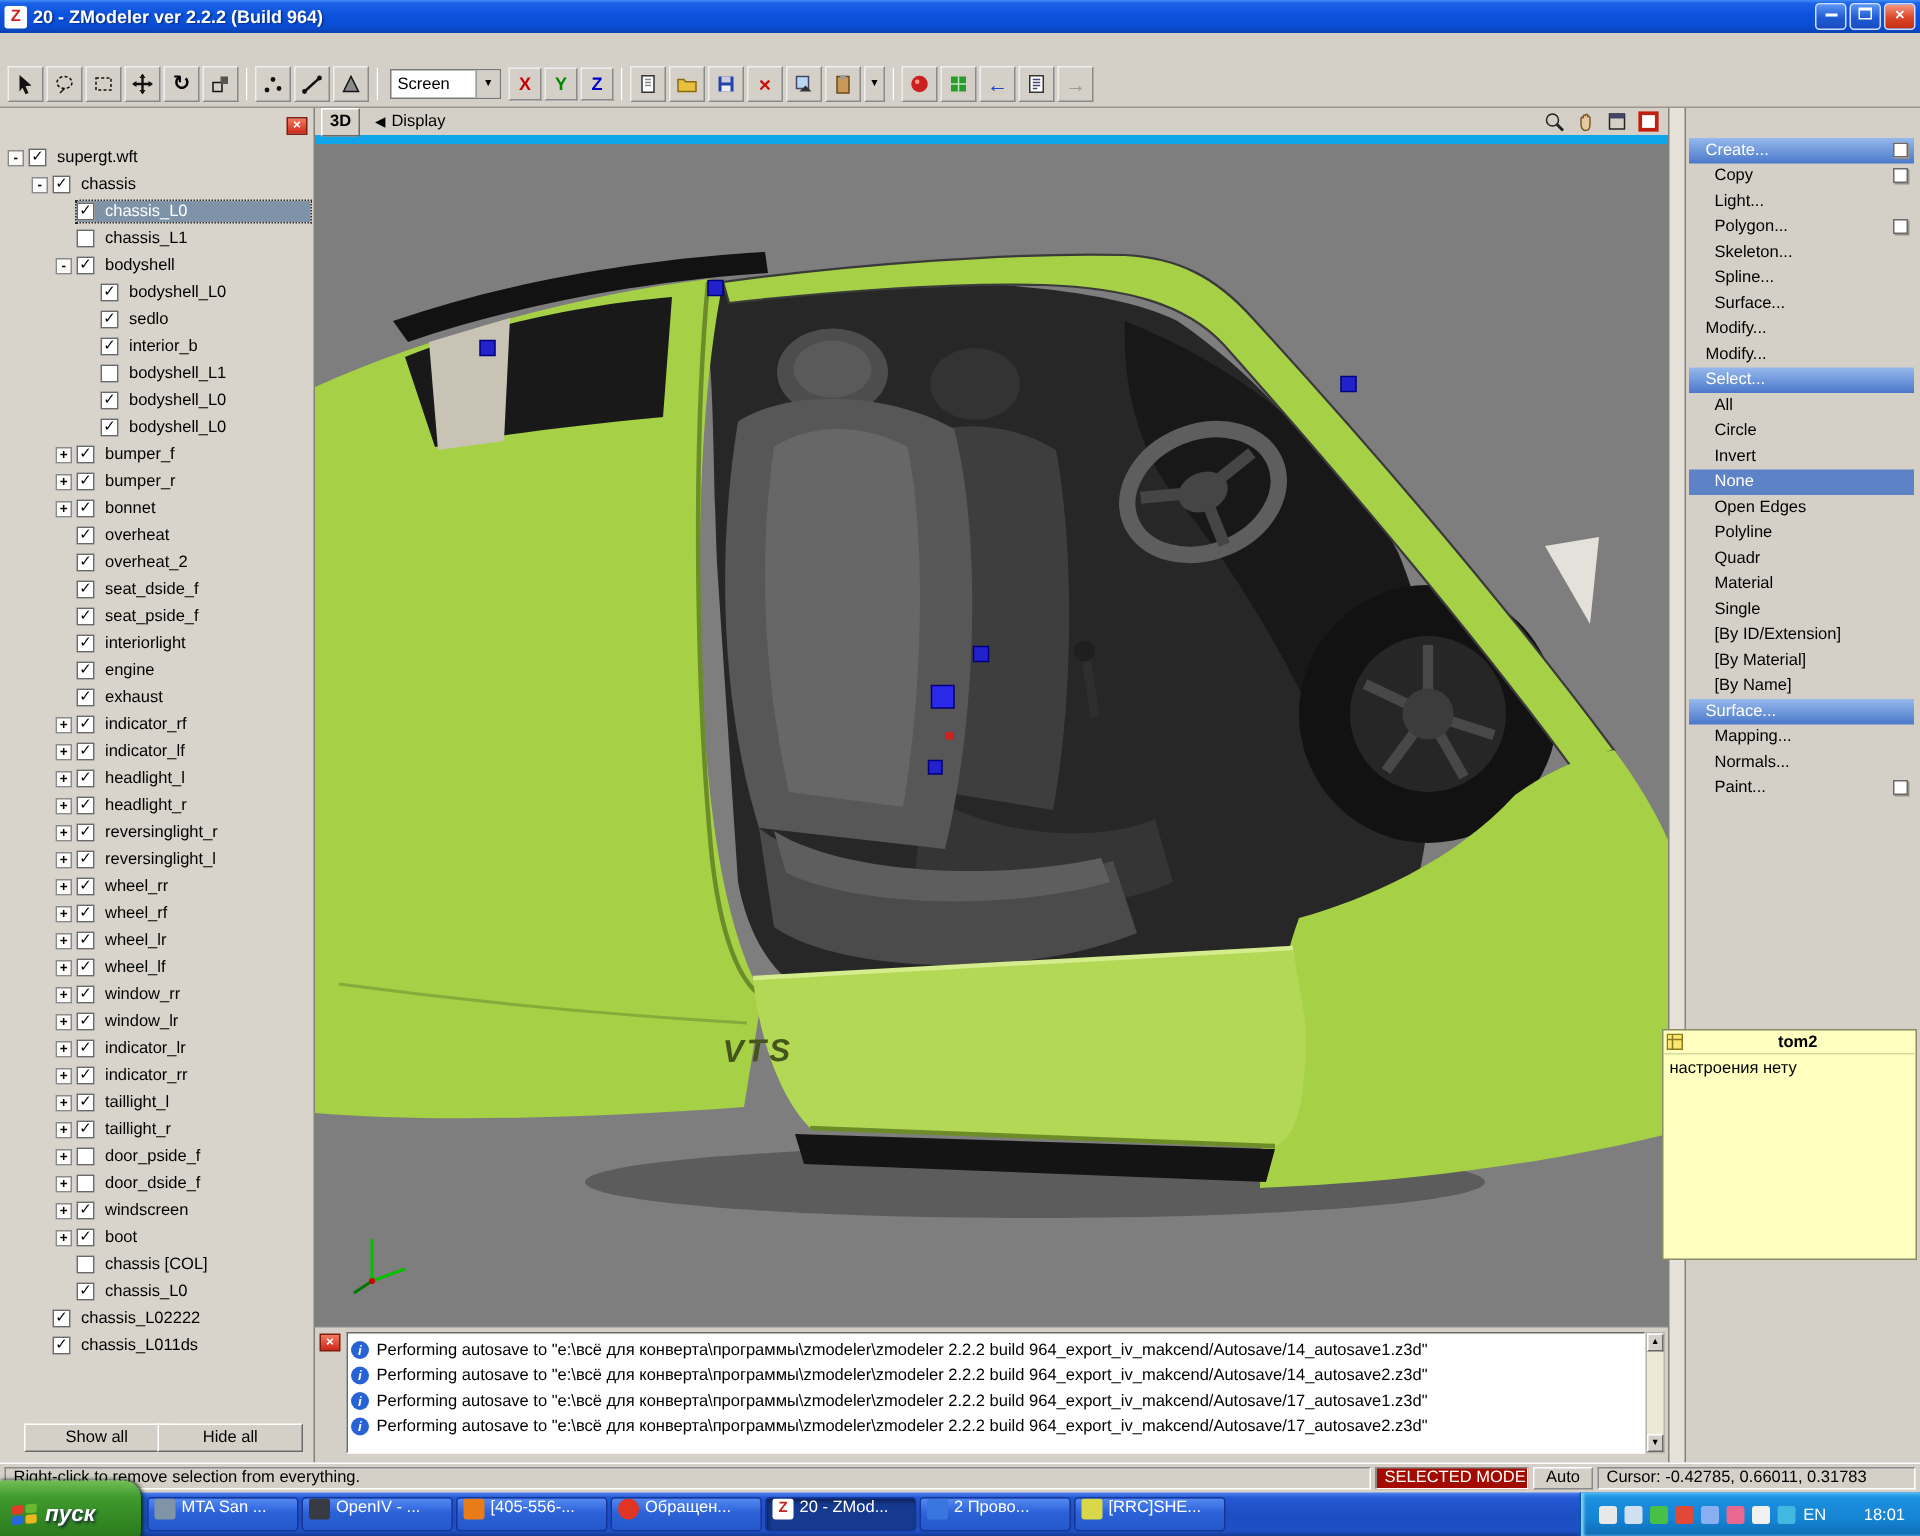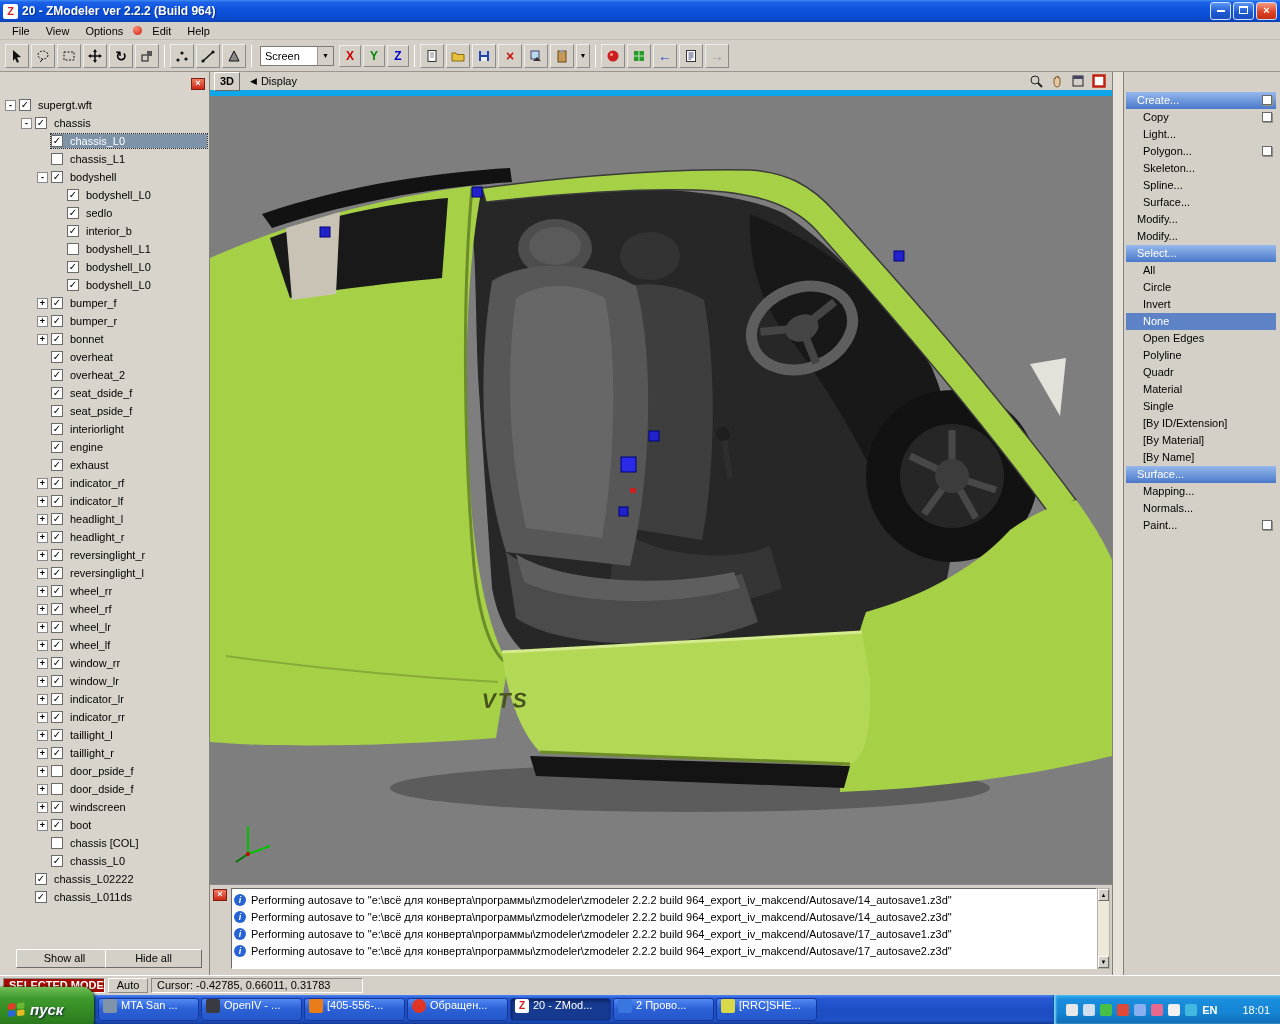--- a/index.html
+++ b/index.html
@@ -80,63 +80,55 @@
   #note{position:absolute;left:1108px;top:686px;width:170px;height:154px;background:#ffffbf;border:1px solid #8a8a68;z-index:40}
   #notehead{height:16px;display:flex;align-items:center;border-bottom:1px solid #d8d89a;padding:0 2px}
   #noteicon{width:11px;height:11px;flex:none}
   #notetitle{flex:1;text-align:center;font-weight:bold}
   #notebody{padding:3px 4px}
 
   
   #statusbar{position:absolute;left:0;top:975px;width:1280px;height:20px;background:#d4d0c8;border-top:1px solid #fff;display:flex;gap:3px;padding:2px 3px}
   .scell{border:1px solid;border-color:#8a8a8a #fff #fff #8a8a8a;padding:0 5px;height:15px;line-height:13px;white-space:nowrap;overflow:hidden}
   #sb-hint{flex:1}
-  #sb-mode{width:102px;background:#a40b00;color:#fff;font-weight:bold;text-align:center}
+  #sb-mode{width:102px;background:#a40b00;color:#fff;font-weight:normal;text-align:center}
   #sb-auto{width:40px;text-align:center;border-color:#fff #8a8a8a #8a8a8a #fff}
   #sb-cursor{width:212px}
 
   
   #taskbar{position:absolute;left:0;top:995px;width:1280px;height:29px;display:flex;align-items:center;
     background:linear-gradient(180deg,#4b83f0 0%,#2458d4 12%,#1e4dc2 55%,#1f50c6 88%,#123b94 100%)}
   #startbtn{height:45px;width:94px;flex:none;display:flex;align-items:center;padding-left:8px;border-radius:0 12px 12px 0;
     background:linear-gradient(180deg,#71bf56 0%,#3f9a2c 25%,#2f8220 70%,#246a18 100%);box-shadow:1px 0 3px #0a2a08}
   #startflag{width:17px;height:15px;margin-right:5px}
   #startlabel{color:#fff;font-weight:bold;font-style:italic;font-size:15px;text-shadow:1px 1px 2px #123}
   #task-buttons{display:flex;flex:1;height:29px;align-items:flex-start;padding-top:3px;margin-left:4px;overflow:hidden}
   .tbtn{height:23px;width:101px;margin-right:2px;background:linear-gradient(180deg,#5389f2,#2c62d8 45%,#2457ca);border:1px solid #16379a;border-radius:3px;display:flex;padding:0 4px;color:#fff;overflow:hidden;flex:none}
   .tbtn.act{background:#163a90;box-shadow:inset 1px 2px 3px #0b2158}
   .ticon{width:14px;height:14px;border-radius:2px;margin-right:4px;flex:none;font-size:10px;font-weight:bold;text-align:center;line-height:14px}
   .tlbl{white-space:nowrap}
   #tray{height:29px;flex:none;display:flex;align-items:center;gap:5px;padding:0 10px 0 12px;
     background:linear-gradient(180deg,#35aef2 0%,#1b8ede 15%,#1585d4 60%,#0e6cb4 100%);border-left:1px solid #0a5aa0;box-shadow:inset 2px 0 2px #7fd0f8}
   .trayicon{width:12px;height:12px;border-radius:2px;flex:none}
-  #lang{color:#fff;font-weight:bold}
+  #lang{color:#fff;font-weight:normal}
   #clock{color:#fff;margin-left:20px}
 </style>
 </head>
 <body>
 
 <div id="screen">
 
   <div id="titlebar">
     <span id="appicon">Z</span>
     <span id="apptitle">20 - ZModeler ver 2.2.2 (Build 964)</span>
     <span class="capbtn"><span class="minglyph"></span></span>
     <span class="capbtn"><span class="maxglyph"></span></span>
     <span class="capbtn close">×</span>
   </div>
 
-  <div id="menubar">
-    <span class="menuitem">File</span>
-    <span class="menuitem">View</span>
-    <span class="menuitem">Options</span>
-    <span class="reddot"></span>
-    <span class="menuitem">Edit</span>
-    <span class="menuitem">Help</span>
-  </div>
 
   <div id="toolbar">
     <span class="tb">
         <svg width="14" height="14">
           <path d="M3,1 L11,8 L7,8.5 L9,13 L7,13.8 L5,9.5 L3,12 Z" fill="#111"></path>
         </svg>
       </span>
     <span class="tb">
         <svg width="14" height="14">
           <ellipse cx="7" cy="6" rx="5" ry="4" fill="none" stroke="#111" stroke-dasharray="2,1.5"></ellipse>
@@ -652,22 +644,33 @@
         <div class="prow sub"><span class="plabel">[By ID/Extension]</span></div>
         <div class="prow sub"><span class="plabel">[By Material]</span></div>
         <div class="prow sub"><span class="plabel">[By Name]</span></div>
         <div class="prow header-active"><span class="plabel">Surface...</span></div>
         <div class="prow sub"><span class="plabel">Mapping...</span></div>
         <div class="prow sub"><span class="plabel">Normals...</span></div>
         <div class="prow sub"><span class="plabel">Paint...</span><span class="pbox"></span></div>
       </div>
   </div>
 
+  <div id="note">
+    <div id="notehead">
+      <svg id="noteicon" width="11" height="11">
+          <rect x="0.5" y="0.5" width="10" height="10" fill="#ffe870" stroke="#8a7a20"></rect>
+          <path d="M0.5,4 L10.5,4 M4,0.5 L4,10.5" stroke="#8a7a20"></path>
+        </svg>
+      <span id="notetitle">tom2</span>
+    </div>
+    <div id="notebody">настроения нету</div>
+  </div>
 
   <div id="statusbar">
+    <div class="scell" id="sb-hint">Right-click to remove selection from everything.</div>
     <div class="scell" id="sb-mode">SELECTED MODE</div>
     <div class="scell" id="sb-auto">Auto</div>
     <div class="scell" id="sb-cursor">Cursor: -0.42785, 0.66011, 0.31783</div>
   </div>
 
   <div id="taskbar">
     <div id="startbtn">
       <svg id="startflag" viewBox="0 0 17 15">
           <g transform="skewY(-6)">
             <rect x="0" y="2" width="7.5" height="6" rx="1.5" fill="#e03c28"></rect>

